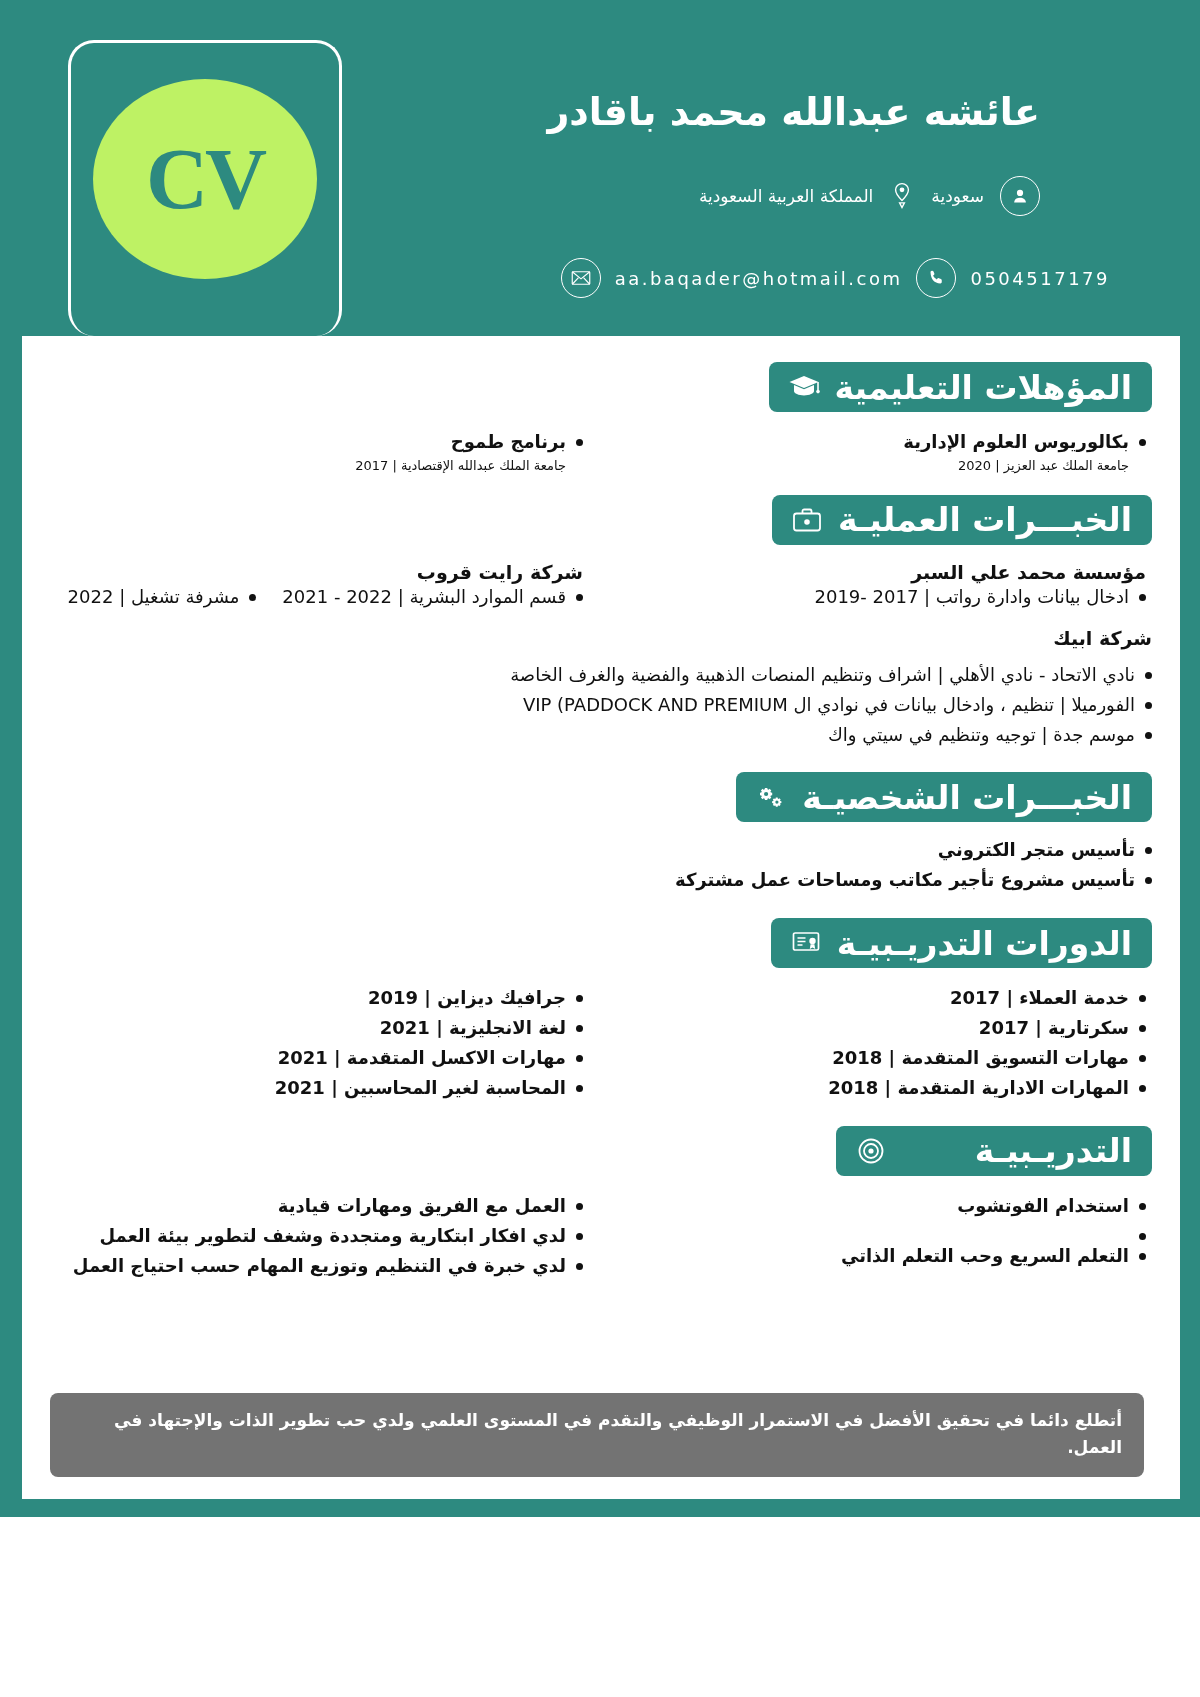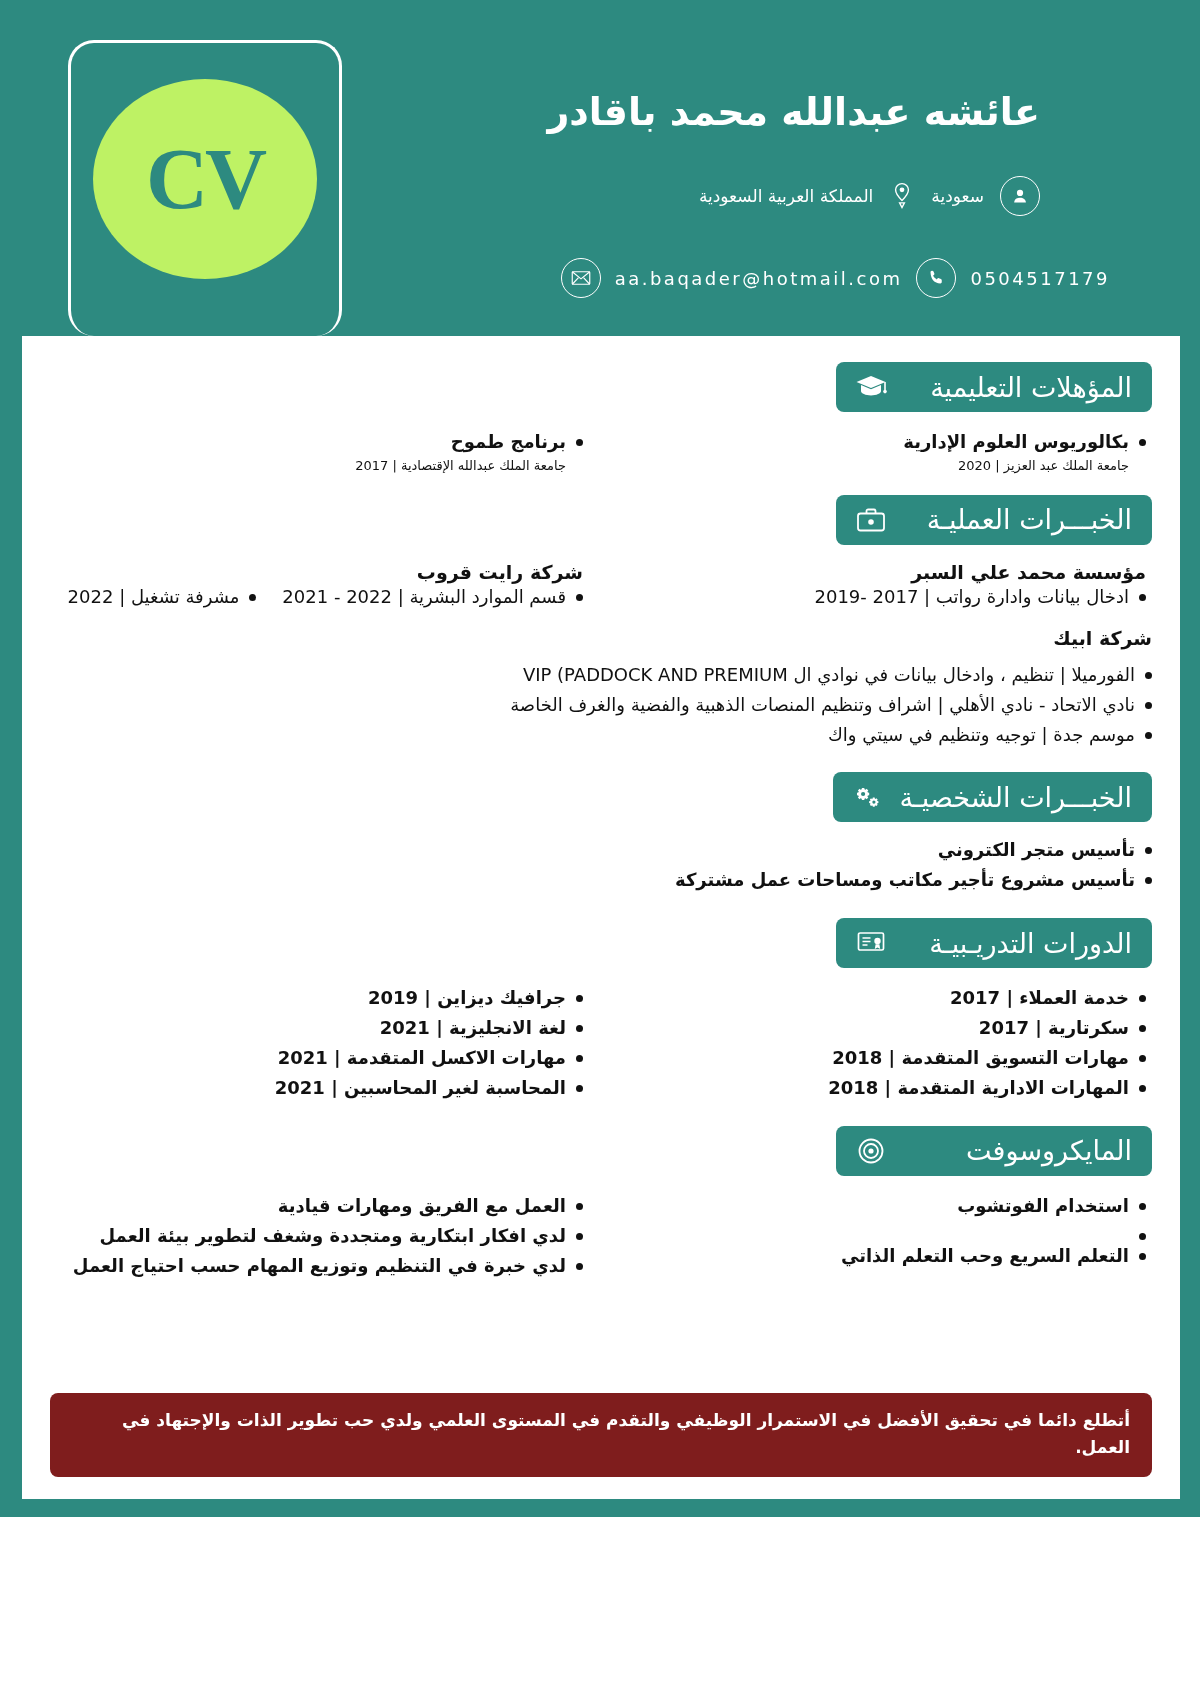--- a/index.html
+++ b/index.html
@@ -155,22 +155,22 @@
     display: flex;
     flex-direction: row;
     align-items: center;
     gap: 14px;
     padding: 0 20px 0 18px;
     min-width: 316px;
     box-sizing: border-box;
     justify-content: flex-start;
   }
   .sec-pill .sec-title {
-    font-size: 27px;
-    font-weight: normal;
+    font-size: 33px;
+    font-weight: bold;
     white-space: nowrap;
     flex: 1 1 auto;
     text-align: right;
   }
   .sec-pill .sec-icon {
     flex: 0 0 auto;
     display: flex;
     align-items: center;
     justify-content: center;
     width: 34px;
@@ -232,22 +232,22 @@
   .wide-list .bullet-line {
     justify-content: flex-start;
     font-size: 18px;
   }
 
   .gap-sm { height: 14px; }
   .gap-md { height: 22px; }
 
   
   .footer {
-    margin: 0 28px 22px 28px;
-    background: #7f1d1d;
+    margin: 0 36px 22px 28px;
+    background: #737373;
     color: #ffffff;
     border-radius: 8px;
     padding: 14px 22px 16px 22px;
     font-size: 17px;
     font-weight: bold;
     line-height: 1.6;
     text-align: right;
     box-sizing: border-box;
   }
 
@@ -383,25 +383,25 @@
 
       <div style="display:flex;justify-content:flex-start;">
         <div style="width:50%;padding-left:18px;box-sizing:border-box;">
           <div class="title-only">شركة ابيك</div>
         </div>
       </div>
 
       <div class="wide-list">
         <div class="bullet-line" style="justify-content:flex-start;">
           <span class="dot"></span>
-          <span class="txt">الفورميلا | تنظيم ، وادخال بيانات في نوادي ال VIP (PADDOCK AND PREMIUM</span>
+          <span class="txt">نادي الاتحاد - نادي الأهلي | اشراف وتنظيم المنصات الذهبية والفضية والغرف الخاصة</span>
         </div>
         <div class="bullet-line" style="justify-content:flex-start;">
           <span class="dot"></span>
-          <span class="txt">نادي الاتحاد - نادي الأهلي | اشراف وتنظيم المنصات الذهبية والفضية والغرف الخاصة</span>
+          <span class="txt">الفورميلا | تنظيم ، وادخال بيانات في نوادي ال VIP (PADDOCK AND PREMIUM</span>
         </div>
         <div class="bullet-line" style="justify-content:flex-start;">
           <span class="dot"></span>
           <span class="txt">موسم جدة | توجيه وتنظيم في سيتي واك</span>
         </div>
       </div>
 
       <div class="gap-md"></div>
 
       <div class="sec-head">
@@ -481,21 +481,21 @@
             <span class="dot"></span>
             <span class="txt bold">المحاسبة لغير المحاسبين | 2021</span>
           </div>
         </div>
       </div>
 
       <div class="gap-md"></div>
 
       <div class="sec-head">
         <div class="sec-pill">
-          <div class="sec-title">المايكروسوفت</div>
+          <div class="sec-title">التدريـبيـة</div>
           <div class="sec-icon">
             <svg width="30" height="30" viewBox="0 0 30 30" fill="none" stroke="#ffffff" stroke-width="1.8">
               <circle cx="15" cy="15" r="11.5"></circle>
               <circle cx="15" cy="15" r="7"></circle>
               <circle cx="15" cy="15" r="2.6" fill="#ffffff" stroke="none"></circle>
             </svg>
           </div>
         </div>
       </div>
 

